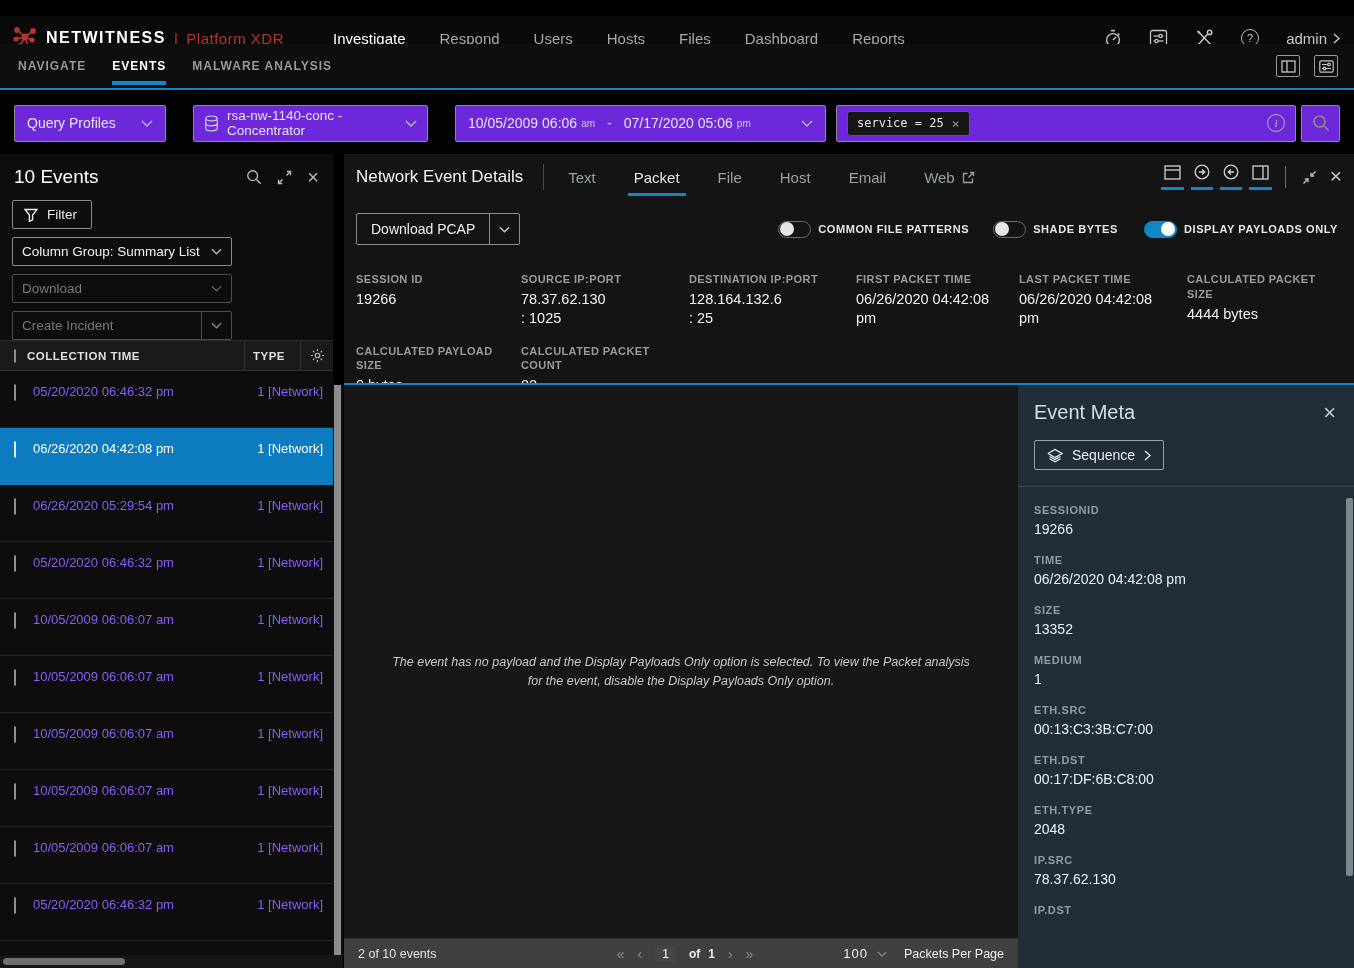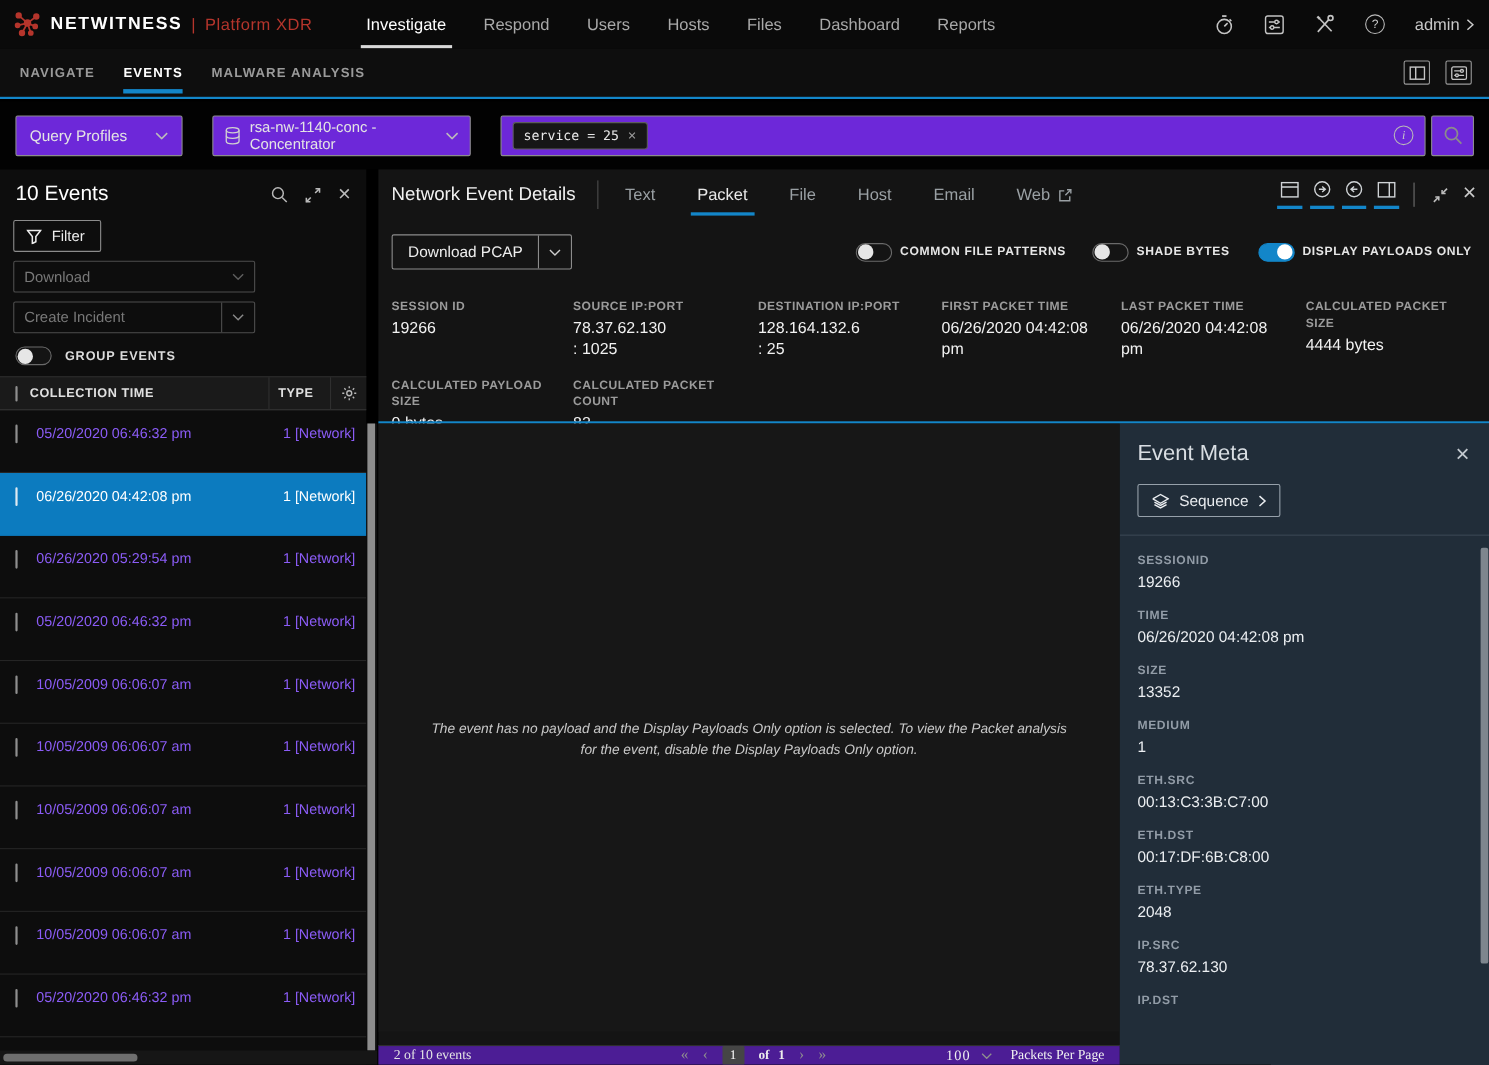--- a/index.html
+++ b/index.html
@@ -1,21 +1,21 @@
 <!DOCTYPE html>
 <html><head>
 <meta charset="utf-8">
 <style>
   * { margin:0; padding:0; box-sizing:border-box; }
   html,body { width:1354px; height:968px; overflow:hidden; background:#000; font-family:"Liberation Sans",sans-serif; }
   body { position:relative; color:#ccc; }
   svg { display:block; }
 
   
-  .topnav { position:absolute; left:0; top:0; width:1354px; height:44px; background:#0a0a0a; display:flex; align-items:stretch; }
+  .topnav { position:absolute; left:0; top:16px; width:1354px; height:44px; background:#0a0a0a; display:flex; align-items:stretch; }
   .brand { display:flex; align-items:center; padding-left:12px; gap:8px; }
   .brand-name { color:#fff; font-weight:bold; font-size:16px; letter-spacing:1.5px; }
   .brand-red { color:#b5352c; font-size:15px; letter-spacing:.5px; }
   .topnav-items { display:flex; margin-left:32px; }
   .topnav-item { display:flex; align-items:center; padding:0 17px; font-size:15px; color:#a9a9a9; position:relative; cursor:pointer; }
   .topnav-item.active { color:#fff; }
   .topnav-item.active::after { content:""; position:absolute; left:12px; right:12px; bottom:0; height:3px; background:#d8d8d8; }
   .topnav-right { margin-left:auto; display:flex; align-items:center; gap:27px; padding-right:14px; }
   .tn-icon { color:#c4c4c4; cursor:pointer; }
   .admin { display:flex; align-items:center; gap:6px; color:#c9c9c9; font-size:15px; cursor:pointer; }
@@ -114,21 +114,21 @@
 
   .dp-summary { display:grid; grid-template-columns:165px 168px 167px 163px 168px 1fr; padding:14px 0 0 12px; row-gap:16px; }
   .sum-lbl { font-size:11px; font-weight:bold; letter-spacing:.4px; color:#9b9b9b; margin-bottom:3px; max-width:150px; line-height:1.35; }
   .sum-val { font-size:14.5px; color:#f2f2f2; line-height:1.3; max-width:152px; }
 
   .blue-divider { position:absolute; left:0; right:0; top:229px; height:2px; background:#1386c9; }
 
   .packet-area { position:absolute; left:0; top:231px; width:674px; bottom:30px; background:#171717; }
   .empty-msg { margin:268px auto 0; max-width:592px; text-align:center; font-style:italic; font-size:12.5px; color:#c9c9c9; line-height:1.55; }
 
-  .dp-footer { position:absolute; left:0; right:336px; bottom:0; height:18px; background:#4c1d95; border-top:1px solid #2e2e2e; display:flex; align-items:center; padding:0 14px; font-size:12.5px; color:#e3e3e3;font-family:Liberation Serif, serif; }
+  .dp-footer { position:absolute; left:0; right:336px; bottom:0; height:30px; background:#404040; border-top:1px solid #2e2e2e; display:flex; align-items:center; padding:0 14px; font-size:12.5px; color:#e3e3e3; }
   .pager { position:absolute; left:50%; transform:translateX(-47%); display:flex; align-items:center; gap:13px; color:#8f8f8f; font-size:14px; }
   .pager .pg-cur { background:#454545; color:#fff; font-size:12px; padding:1px 7px; border-radius:1px; }
   .pager .pg-of { color:#ececec; font-size:12px; font-weight:bold; display:flex; gap:8px; }
   .page-size { margin-left:auto; display:flex; align-items:center; gap:9px; }
   .page-size .num { font-size:13px; color:#f0f0f0; letter-spacing:1px; }
   .page-size .chev { color:#8f8f8f; }
   .page-size .psl { font-size:12.5px; color:#f0f0f0; margin-left:8px; }
 
   
   .event-meta { position:absolute; right:0; top:231px; width:336px; bottom:0; background:#212d39; overflow:hidden; }
@@ -256,20 +256,34 @@
         <path d="M1.7 8.4 C1.7 9.7 4.3 10.8 7.5 10.8 C10.7 10.8 13.3 9.7 13.3 8.4"></path>
       </svg>
     </span>
     <span style="font-size:13.5px">rsa-nw-1140-conc - Concentrator</span>
     <span class="chev">
       <svg width="12" height="7" viewBox="0 0 12 7" fill="none" stroke="currentColor" stroke-width="1.4">
           <polyline points="1,1 6,6 11,1"></polyline>
         </svg>
     </span>
   </div>
+  <div class="qbox q-time">
+    <span>10/05/2009</span>
+    <span>06:06</span>
+    <span class="mer">am</span>
+    <span style="margin:0 8px;color:#cfcfcf">-</span>
+    <span>07/17/2020</span>
+    <span>05:06</span>
+    <span class="mer">pm</span>
+    <span class="chev">
+      <svg width="12" height="7" viewBox="0 0 12 7" fill="none" stroke="currentColor" stroke-width="1.4">
+          <polyline points="1,1 6,6 11,1"></polyline>
+        </svg>
+    </span>
+  </div>
   <div class="qbox q-input">
     <span class="chip">
       <span>service = 25</span>
       <span class="x">×</span>
     </span>
     <span class="info circle-glyph" style="font-style:italic;font-family:'Liberation Serif',serif">i</span>
   </div>
   <div class="qbox q-search">
     <svg width="18" height="18" viewBox="0 0 18 18" fill="none" stroke="currentColor" stroke-width="1.6">
         <circle cx="7.5" cy="7.5" r="5.5"></circle>
@@ -300,45 +314,47 @@
     </span>
   </div>
 
   <button class="btn-filter">
     <svg width="14" height="14" viewBox="0 0 14 14" fill="none" stroke="currentColor" stroke-width="1.4">
         <path d="M1 1.5 H13 L8.6 7 V11.8 L5.4 13.3 V7 Z"></path>
       </svg>
     <span>Filter</span>
   </button>
 
+  <div class="dropdown">
+    <span>Column Group: Summary List</span>
+    <span class="chev">
+      <svg width="11" height="7" viewBox="0 0 12 7" fill="none" stroke="currentColor" stroke-width="1.4">
+          <polyline points="1,1 6,6 11,1"></polyline>
+        </svg>
+    </span>
+  </div>
 
   <div class="dropdown disabled">
     <span>Download</span>
     <span class="chev">
       <svg width="11" height="7" viewBox="0 0 12 7" fill="none" stroke="currentColor" stroke-width="1.4">
           <polyline points="1,1 6,6 11,1"></polyline>
         </svg>
     </span>
   </div>
 
   <div class="dropdown disabled split">
     <span class="dd-label">Create Incident</span>
     <span class="dd-caret">
       <svg width="11" height="7" viewBox="0 0 12 7" fill="none" stroke="#8a8a8a" stroke-width="1.4">
           <polyline points="1,1 6,6 11,1"></polyline>
         </svg>
     </span>
   </div>
 
-  <div class="toggle-row">
-    <span class="toggle small">
-        <span class="knob"></span>
-      </span>
-    <span class="tg-label">GROUP EVENTS</span>
-  </div>
 
   <div class="ep-thead">
     <span class="cb"><span class="checkbox"></span></span>
     <span class="th-time">COLLECTION TIME</span>
     <span class="th-type">TYPE</span>
     <span class="th-gear">
       <svg width="15" height="15" viewBox="0 0 16 16" fill="none" stroke="currentColor" stroke-width="1.3">
         <circle cx="8" cy="8" r="2.4"></circle>
         <path d="M8 1.2 V3.2 M8 12.8 V14.8 M1.2 8 H3.2 M12.8 8 H14.8 M3.2 3.2 L4.6 4.6 M11.4 11.4 L12.8 12.8 M12.8 3.2 L11.4 4.6 M4.6 11.4 L3.2 12.8"></path>
       </svg>

